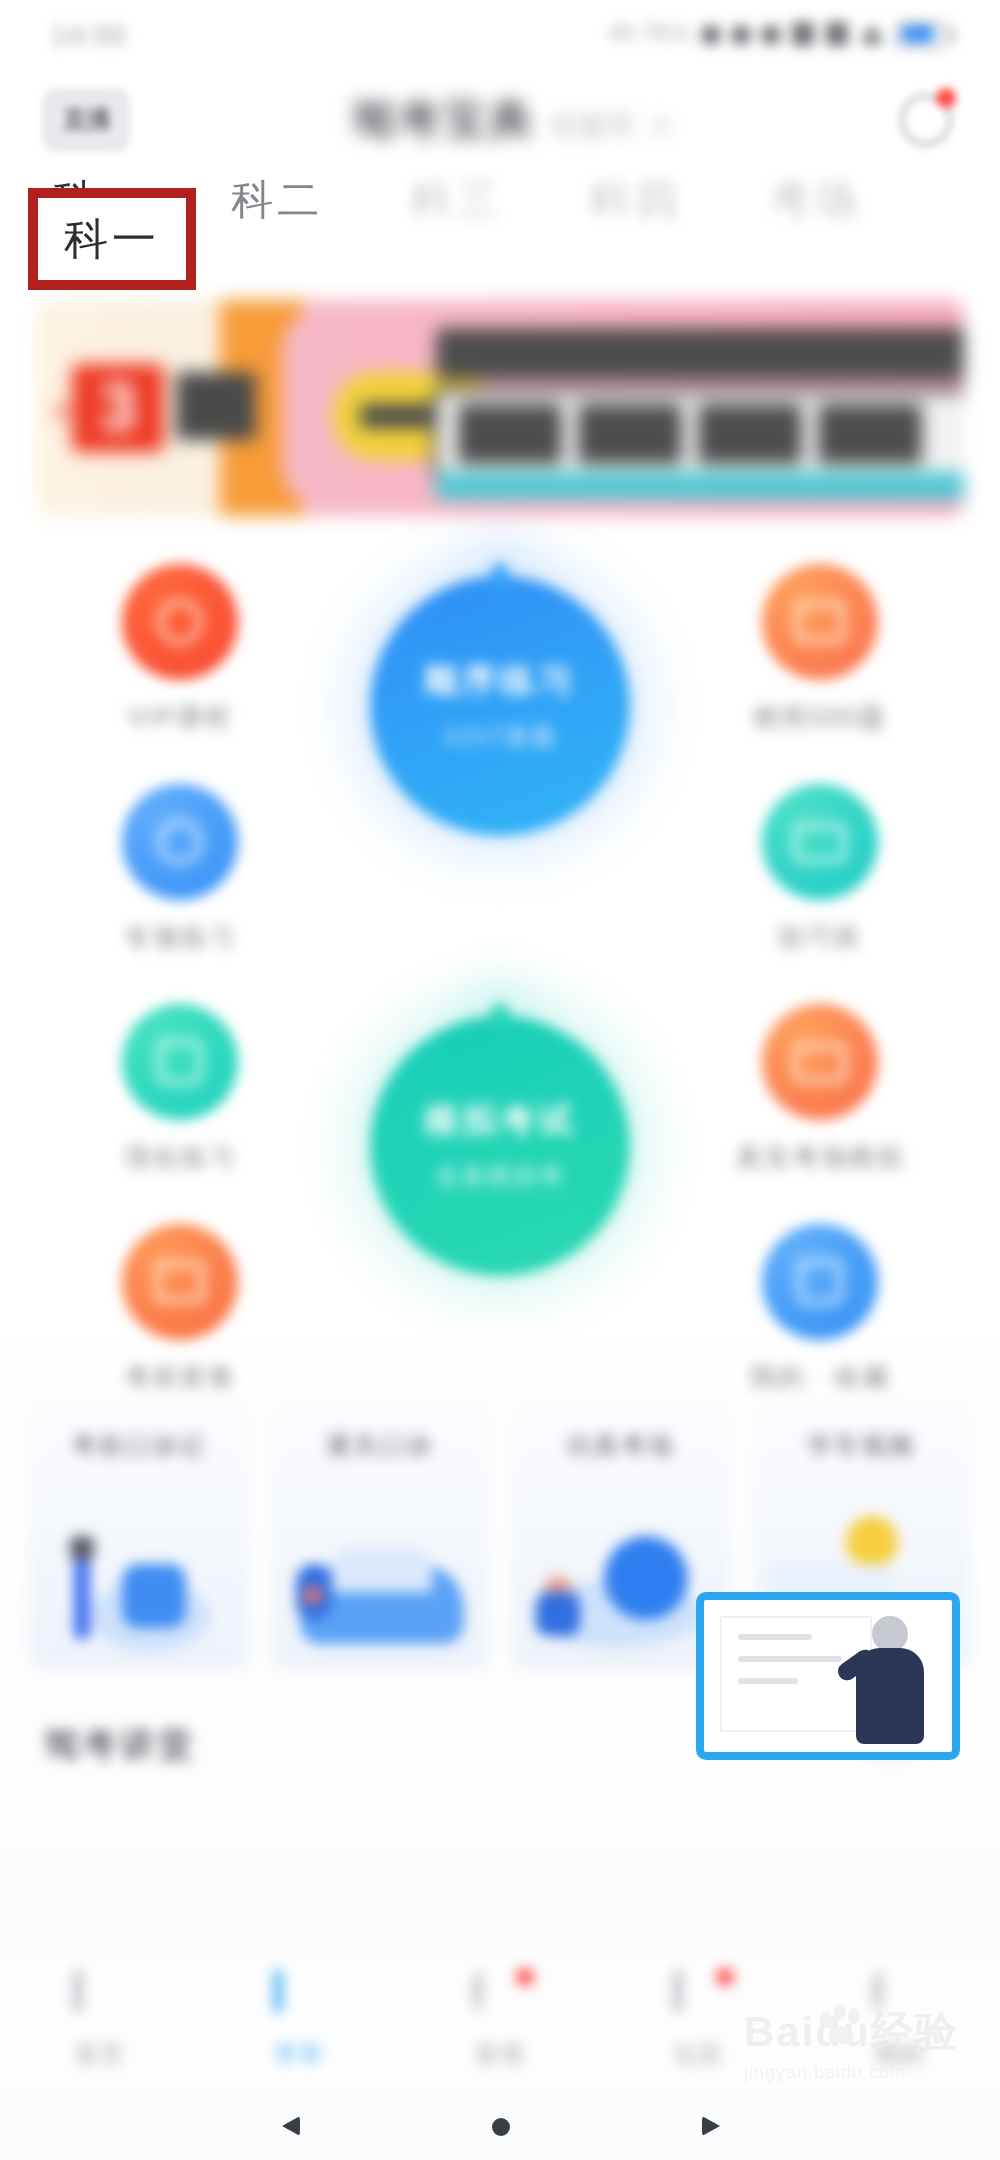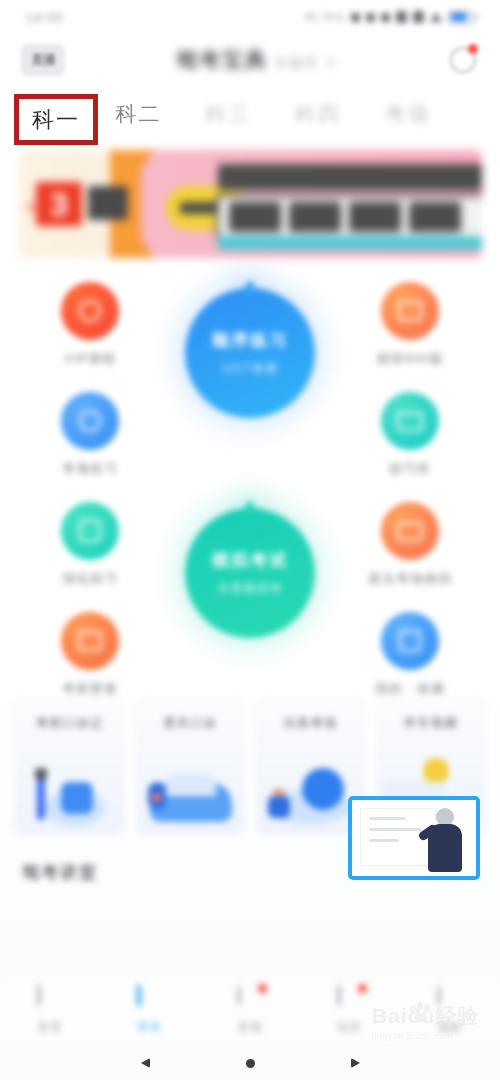--- a/index.html
+++ b/index.html
@@ -59,21 +59,21 @@
     clip-path: polygon(0 0, 78% 0, 78% 22%, 100% 22%, 100% 100%, 0 100%);
   }
   .msg-icon .dot {
     position:absolute; right:0; top:-1px; width:10px; height:10px;
     background:#ff4b45; border-radius:50%;
   }
 
   
   .tabs {
     height:56px; width:100%;
-    display:flex; align-items:center;
+    display:flex; align-items:flex-start;
     padding: 0 26px; gap: 0;
   }
   .tab { flex:1; text-align:left; font-size:21px; letter-spacing:2px; }
   .tab.active { color:#2f3237; font-weight:normal; }
   .tab.second { color:#83868c; }
   .tab.dim { color:#c4c6cb; }
 
   
   .banner {
     margin: 8px 18px 0 18px; height:108px; border-radius:8px;

